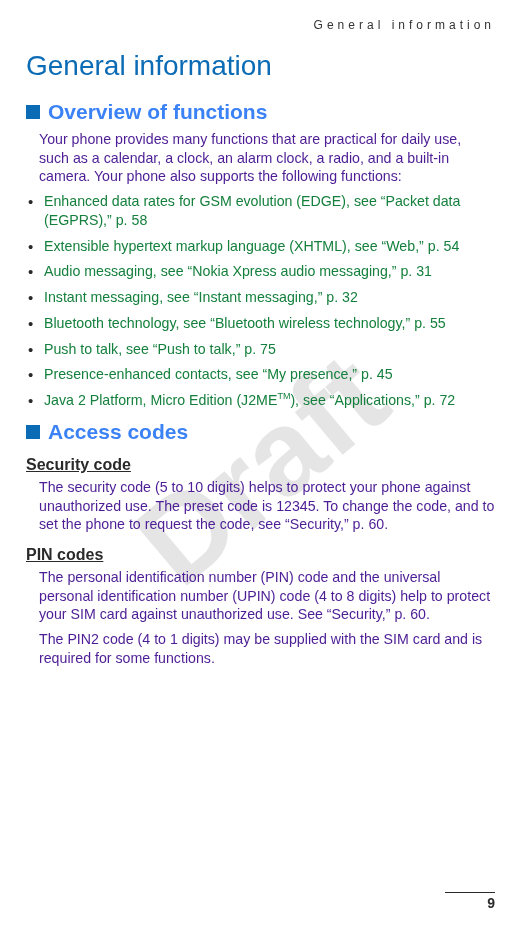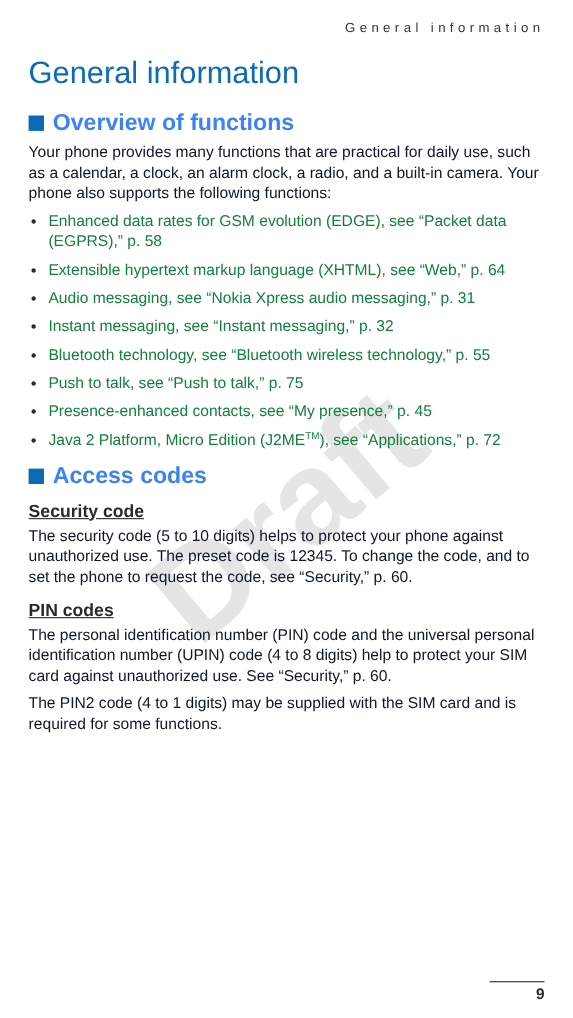--- a/index.html
+++ b/index.html
@@ -47,23 +47,24 @@
     }
     .section-title {
       font-size: 21px;
       color: #3b82f6;
       font-weight: bold;
       font-family: Arial, sans-serif;
     }
     .body-text {
       font-size: 14.2px;
       line-height: 1.32;
-      color: #0f172a;
+      color: #4c1d95;
       margin-bottom: 6px;
       font-family: Arial, sans-serif;
+      margin-left: 13px;
     }
     ul.bullets {
       list-style: none;
       padding: 0;
       margin: 4px 0 8px 0;
     }
     ul.bullets li {
       font-size: 14.2px;
       line-height: 1.32;
       color: #15803d;
@@ -137,21 +138,21 @@
 
   <div class="section-head">
     <span class="section-square"></span>
     <span class="section-title">Overview of functions</span>
   </div>
 
   <p class="body-text">Your phone provides many functions that are practical for daily use, such as a calendar, a clock, an alarm clock, a radio, and a built-in camera. Your phone also supports the following functions:</p>
 
   <ul class="bullets">
     <li>Enhanced data rates for GSM evolution (EDGE), see “Packet data (EGPRS),” p. 58</li>
-    <li>Extensible hypertext markup language (XHTML), see “Web,” p. 64</li>
+    <li>Extensible hypertext markup language (XHTML), see “Web,” p. 54</li>
     <li>Audio messaging, see “Nokia Xpress audio messaging,” p. 31</li>
     <li>Instant messaging, see “Instant messaging,” p. 32</li>
     <li>Bluetooth technology, see “Bluetooth wireless technology,” p. 55</li>
     <li>Push to talk, see “Push to talk,” p. 75</li>
     <li>Presence-enhanced contacts, see “My presence,” p. 45</li>
     <li id="j2me-item">Java 2 Platform, Micro Edition (J2ME<sup class="tm">TM</sup>), see “Applications,” p. 72</li>
   </ul>
 
   <div class="section-head">
     <span class="section-square"></span>

